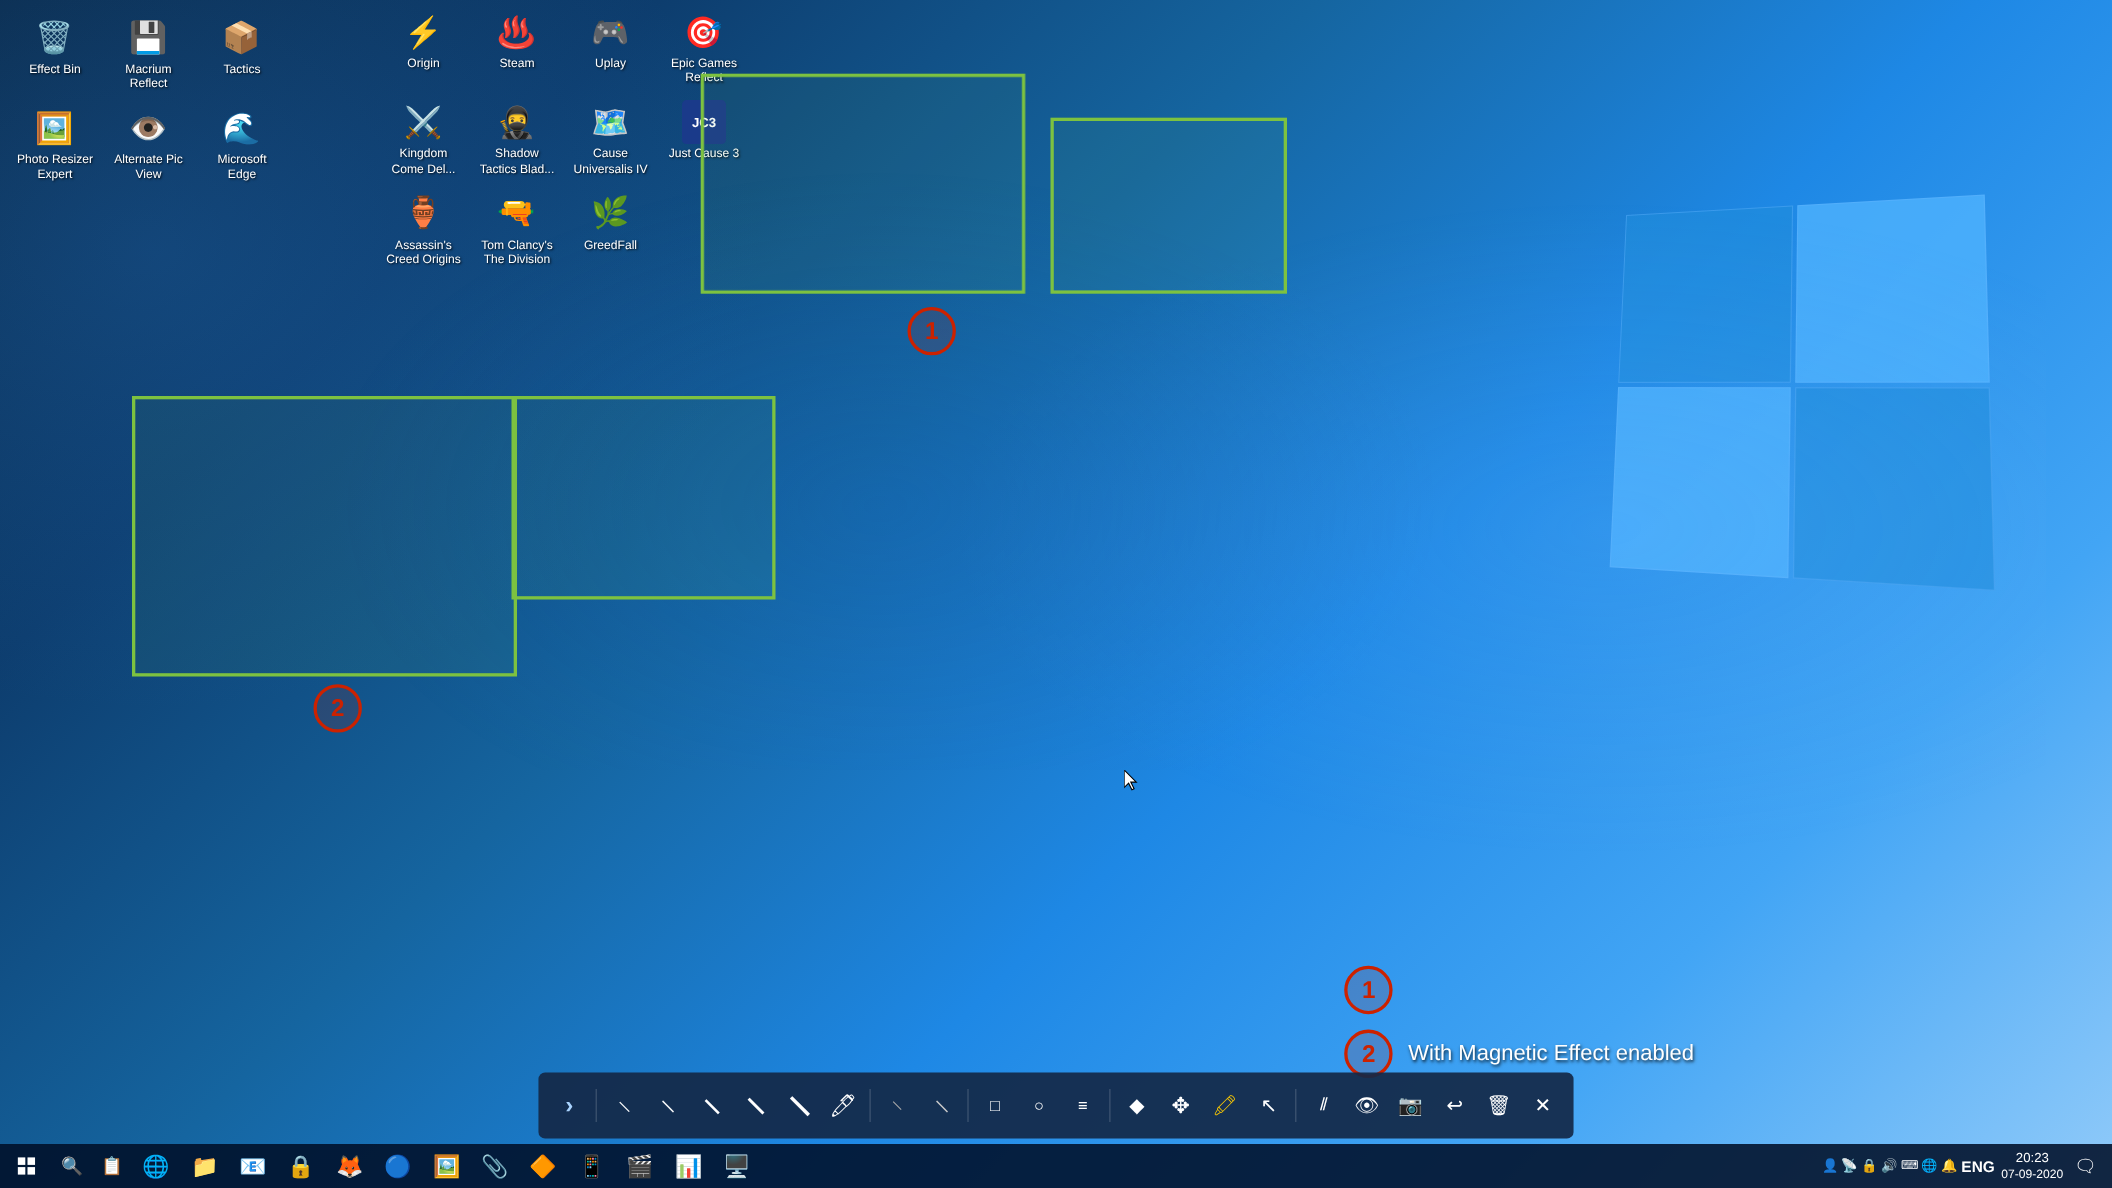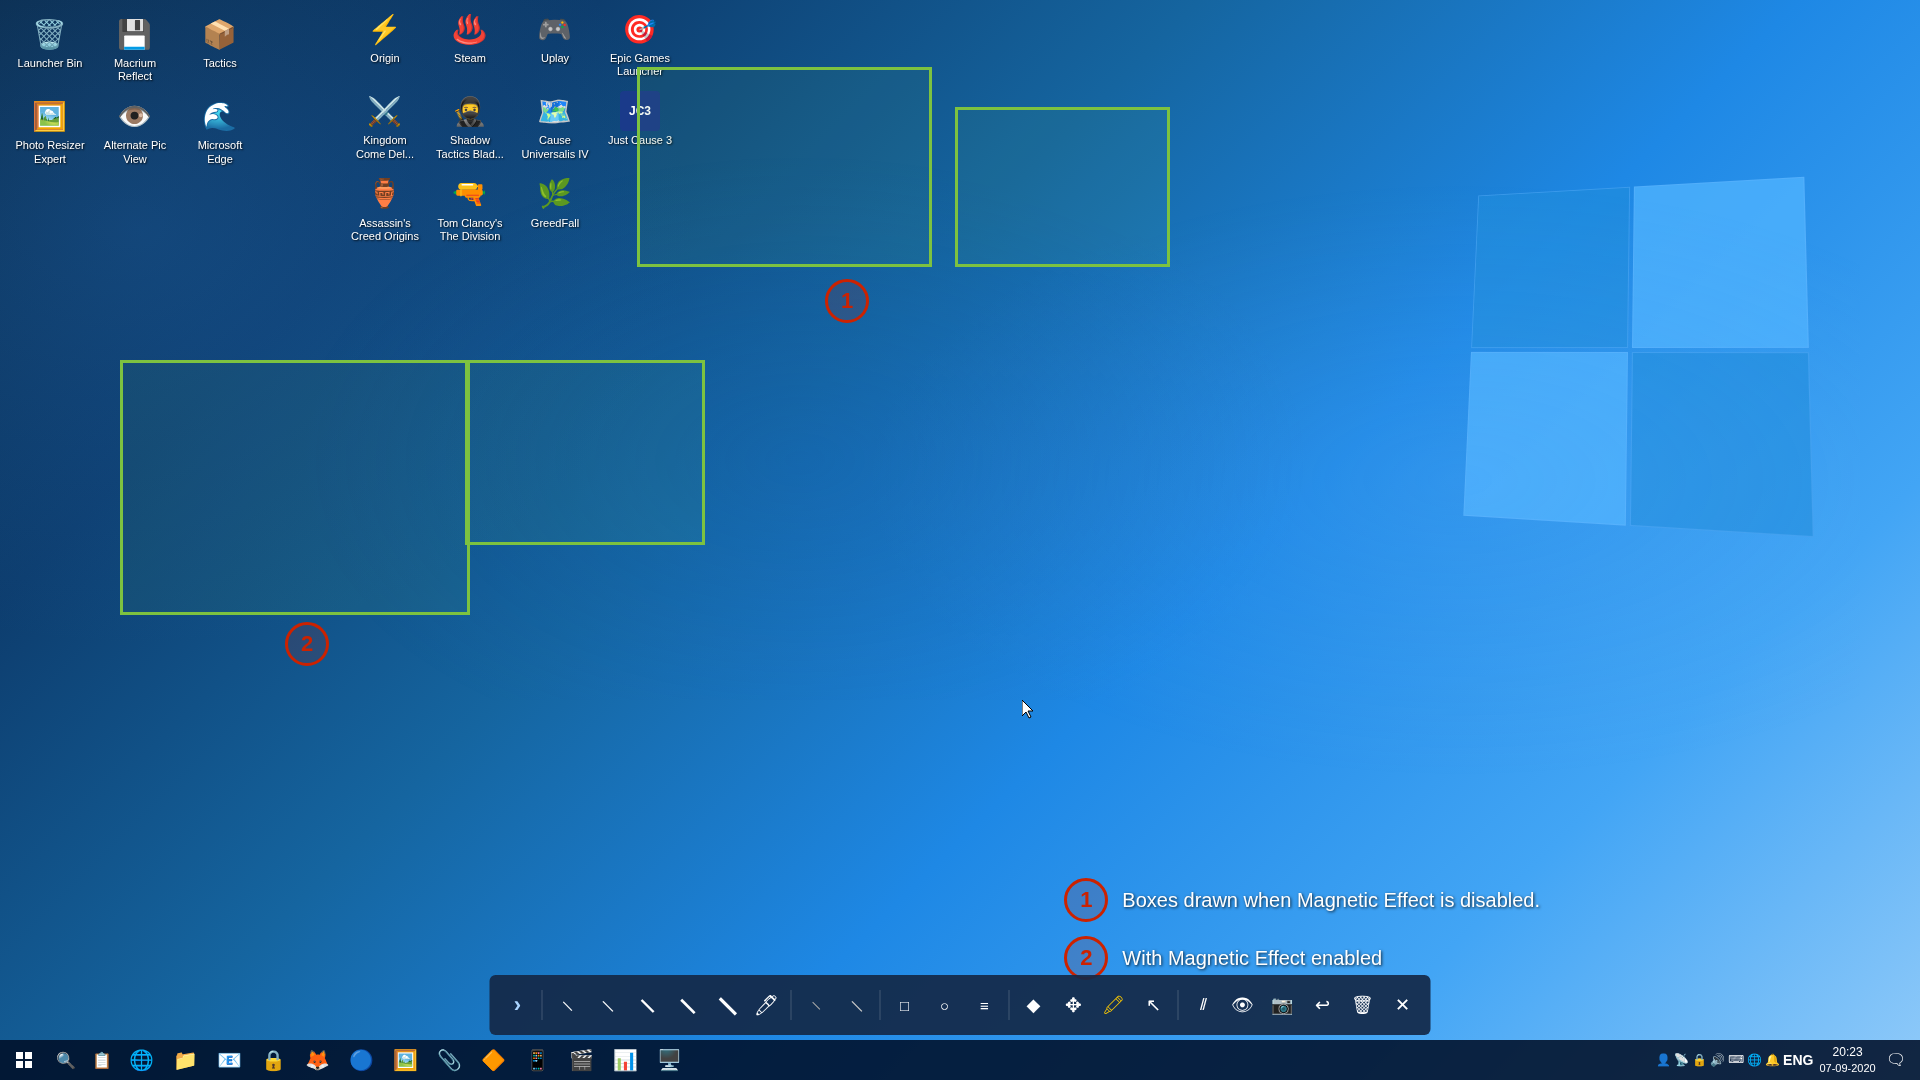--- a/index.html
+++ b/index.html
@@ -291,21 +291,21 @@
     background: radial-gradient(ellipse at 30% 40%, rgba(40,120,200,0.25) 0%, transparent 70%);
     pointer-events:none;"></div>
   <div style="position:absolute; top:100px; left:200px; width:1200px; height:600px; 
     background: radial-gradient(ellipse at 50% 60%, rgba(20,100,200,0.20) 0%, transparent 60%);
     pointer-events:none;"></div>
 
   <div id="desktop-icons">
     <div class="icon-row">
       <div class="desktop-icon">
         <div class="icon-img">🗑️</div>
-        <div class="icon-label">Launcher Bin</div>
+        <div class="icon-label">Effect Bin</div>
       </div>
       <div class="desktop-icon">
         <div class="icon-img">💾</div>
         <div class="icon-label">Macrium Reflect</div>
       </div>
       <div class="desktop-icon">
         <div class="icon-img">📦</div>
         <div class="icon-label">Tactics</div>
       </div>
     </div>
@@ -336,21 +336,21 @@
       <div class="desktop-icon">
         <div class="icon-img">♨️</div>
         <div class="icon-label">Steam</div>
       </div>
       <div class="desktop-icon">
         <div class="icon-img" style="color:#0073d0;">🎮</div>
         <div class="icon-label">Uplay</div>
       </div>
       <div class="desktop-icon">
         <div class="icon-img">🎯</div>
-        <div class="icon-label">Epic Games Launcher</div>
+        <div class="icon-label">Epic Games Reflect</div>
       </div>
     </div>
 
     <div class="icon-row">
       <div class="desktop-icon">
         <div class="icon-img">⚔️</div>
         <div class="icon-label">Kingdom Come Del...</div>
       </div>
       <div class="desktop-icon">
         <div class="icon-img">🥷</div>
@@ -396,21 +396,20 @@
 
   <div class="anno-circle" style="top:622px; left:285px;">
     <span>2</span>
   </div>
 
   <div id="legend">
     <div class="legend-item">
       <div class="legend-circle">
         <span>1</span>
       </div>
-      <div class="legend-text">Boxes drawn when Magnetic Effect is disabled.</div>
     </div>
     <div class="legend-item">
       <div class="legend-circle">
         <span>2</span>
       </div>
       <div class="legend-text">With Magnetic Effect enabled</div>
     </div>
   </div>
 
   <div id="cursor" style="top:700px; left:1022px;">

